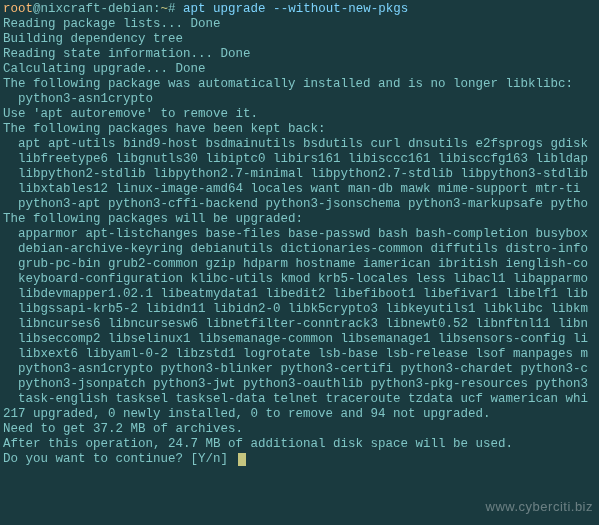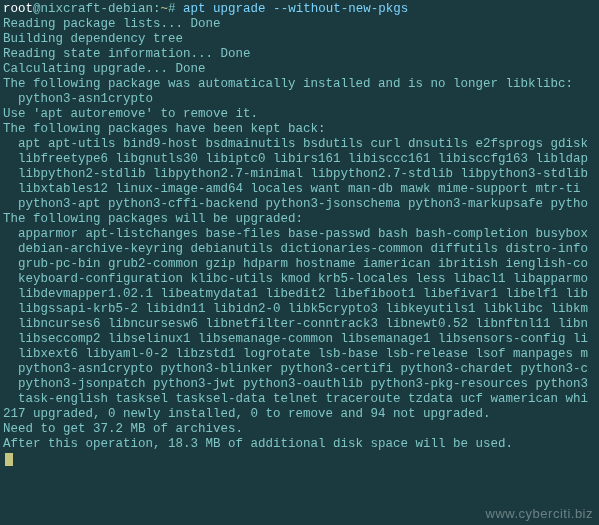--- a/index.html
+++ b/index.html
@@ -9,35 +9,35 @@
       font-family: 'Courier New', monospace;
       font-size: 12.5px;
       line-height: 15px;
       width: 599px;
       height: 525px;
       overflow: hidden;
       position: relative;
       padding: 2px 3px;
     }
     .term-line { white-space: pre; overflow: hidden; }
-    .prompt-user { color: #ffffff; }
+    .prompt-user { color: #fdba74; }
     .prompt-host { color: #7fc5c5; }
     .prompt-path { color: #c5c57f; }
     .cmd-text { color: #7dd3fc; }
     .cursor {
       display: inline-block;
       width: 8px;
       height: 13px;
       background: #c5c57f;
       vertical-align: text-bottom;
       margin-left: 2px;
     }
     .watermark {
       position: absolute;
-      bottom: 4px;
+      bottom: 11px;
       right: 6px;
       color: rgba(255,255,255,0.35);
       font-family: Arial, sans-serif;
       font-size: 13px;
       letter-spacing: 0.5px;
     }
   </style>
 </head>
 <body>
 
@@ -63,16 +63,16 @@
 <div class="term-line">  libdevmapper1.02.1 libeatmydata1 libedit2 libefiboot1 libefivar1 libelf1 lib</div>
 <div class="term-line">  libgssapi-krb5-2 libidn11 libidn2-0 libk5crypto3 libkeyutils1 libklibc libkm</div>
 <div class="term-line">  libncurses6 libncursesw6 libnetfilter-conntrack3 libnewt0.52 libnftnl11 libn</div>
 <div class="term-line">  libseccomp2 libselinux1 libsemanage-common libsemanage1 libsensors-config li</div>
 <div class="term-line">  libxext6 libyaml-0-2 libzstd1 logrotate lsb-base lsb-release lsof manpages m</div>
 <div class="term-line">  python3-asn1crypto python3-blinker python3-certifi python3-chardet python3-c</div>
 <div class="term-line">  python3-jsonpatch python3-jwt python3-oauthlib python3-pkg-resources python3</div>
 <div class="term-line">  task-english tasksel tasksel-data telnet traceroute tzdata ucf wamerican whi</div>
 <div class="term-line">217 upgraded, 0 newly installed, 0 to remove and 94 not upgraded.</div>
 <div class="term-line">Need to get 37.2 MB of archives.</div>
-<div class="term-line">After this operation, 18.3 MB of additional disk space will be used.</div>
-<div class="term-line"><span class="cursor"></span></div>
+<div class="term-line">After this operation, 24.7 MB of additional disk space will be used.</div>
+<div class="term-line"><span>Do you want to continue? [Y/n] </span><span class="cursor"></span></div>
 
 <div class="watermark">www.cyberciti.biz</div>
 
 </body></html>

